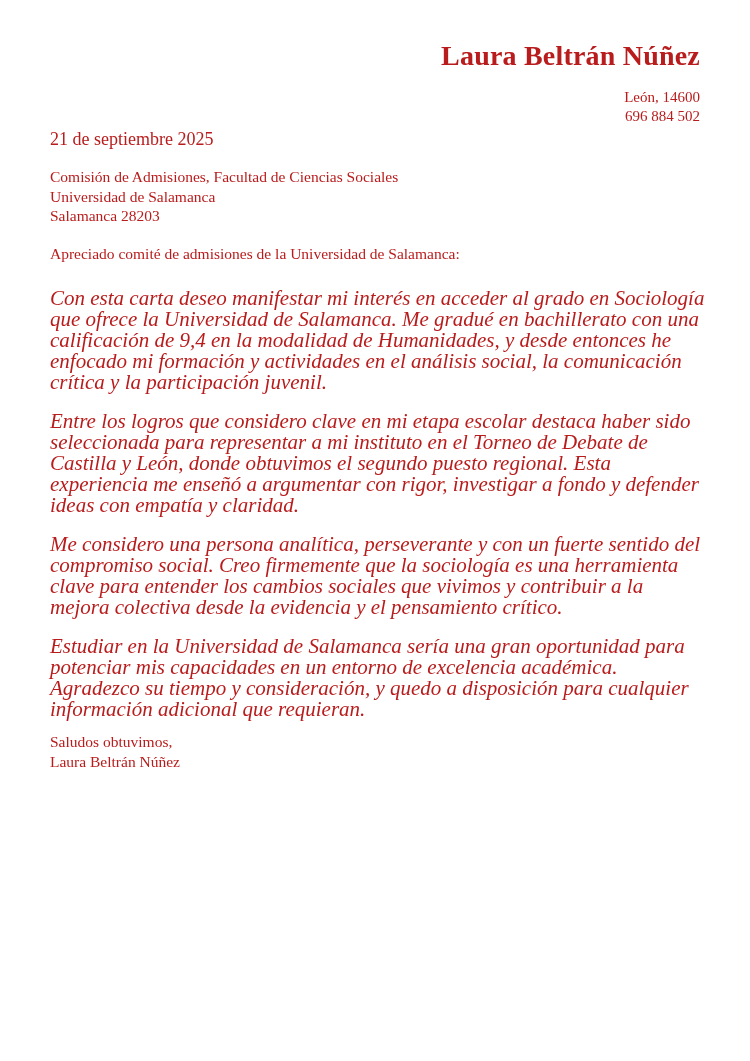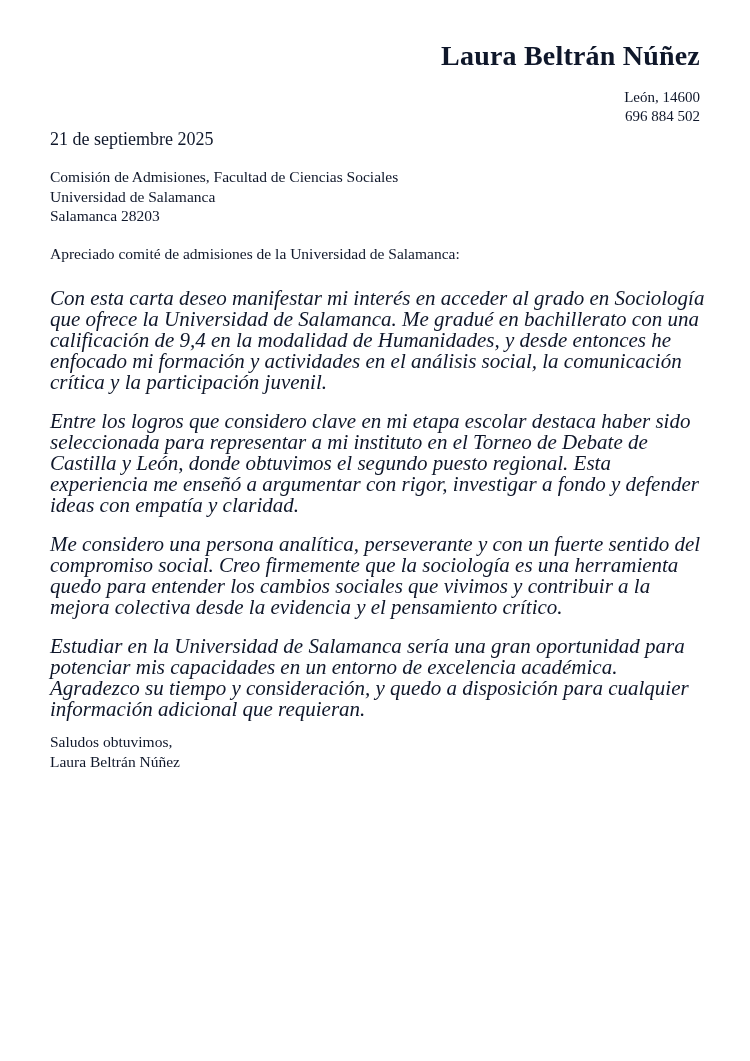--- a/index.html
+++ b/index.html
@@ -6,21 +6,21 @@
     margin: 0;
     padding: 0;
     background: #ffffff;
   }
   .page {
     position: relative;
     width: 750px;
     height: 1061px;
     box-sizing: border-box;
     background: #ffffff;
-    color: #0f172a;
+    color: #b91c1c;
     font-family: "Liberation Serif", "DejaVu Serif", serif;
     padding: 40px 50px 0 50px;
     overflow: hidden;
   }
   .sender-name {
     margin: 0;
     text-align: right;
     font-size: 28px;
     line-height: 32px;
     font-weight: 700;
@@ -84,21 +84,21 @@
     <div>Universidad de Salamanca</div>
     <div>Salamanca 28203</div>
   </div>
 
   <div class="salutation-line">Apreciado comité de admisiones de la Universidad de Salamanca:</div>
 
   <p class="para first">Con esta carta deseo manifestar mi interés en acceder al grado en Sociología que ofrece la Universidad de Salamanca. Me gradué en bachillerato con una calificación de 9,4 en la modalidad de Humanidades, y desde entonces he enfocado mi formación y actividades en el análisis social, la comunicación crítica y la participación juvenil.</p>
 
   <p class="para">Entre los logros que considero clave en mi etapa escolar destaca haber sido seleccionada para representar a mi instituto en el Torneo de Debate de Castilla y León, donde obtuvimos el segundo puesto regional. Esta experiencia me enseñó a argumentar con rigor, investigar a fondo y defender ideas con empatía y claridad.</p>
 
-  <p class="para">Me considero una persona analítica, perseverante y con un fuerte sentido del compromiso social. Creo firmemente que la sociología es una herramienta quedo para entender los cambios sociales que vivimos y contribuir a la mejora colectiva desde la evidencia y el pensamiento crítico.</p>
+  <p class="para">Me considero una persona analítica, perseverante y con un fuerte sentido del compromiso social. Creo firmemente que la sociología es una herramienta clave para entender los cambios sociales que vivimos y contribuir a la mejora colectiva desde la evidencia y el pensamiento crítico.</p>
 
   <p class="para">Estudiar en la Universidad de Salamanca sería una gran oportunidad para potenciar mis capacidades en un entorno de excelencia académica. Agradezco su tiempo y consideración, y quedo a disposición para cualquier información adicional que requieran.</p>
 
   <div class="closing-block">
     <div>Saludos obtuvimos,</div>
     <div>Laura Beltrán Núñez</div>
   </div>
 
 </div>
 

